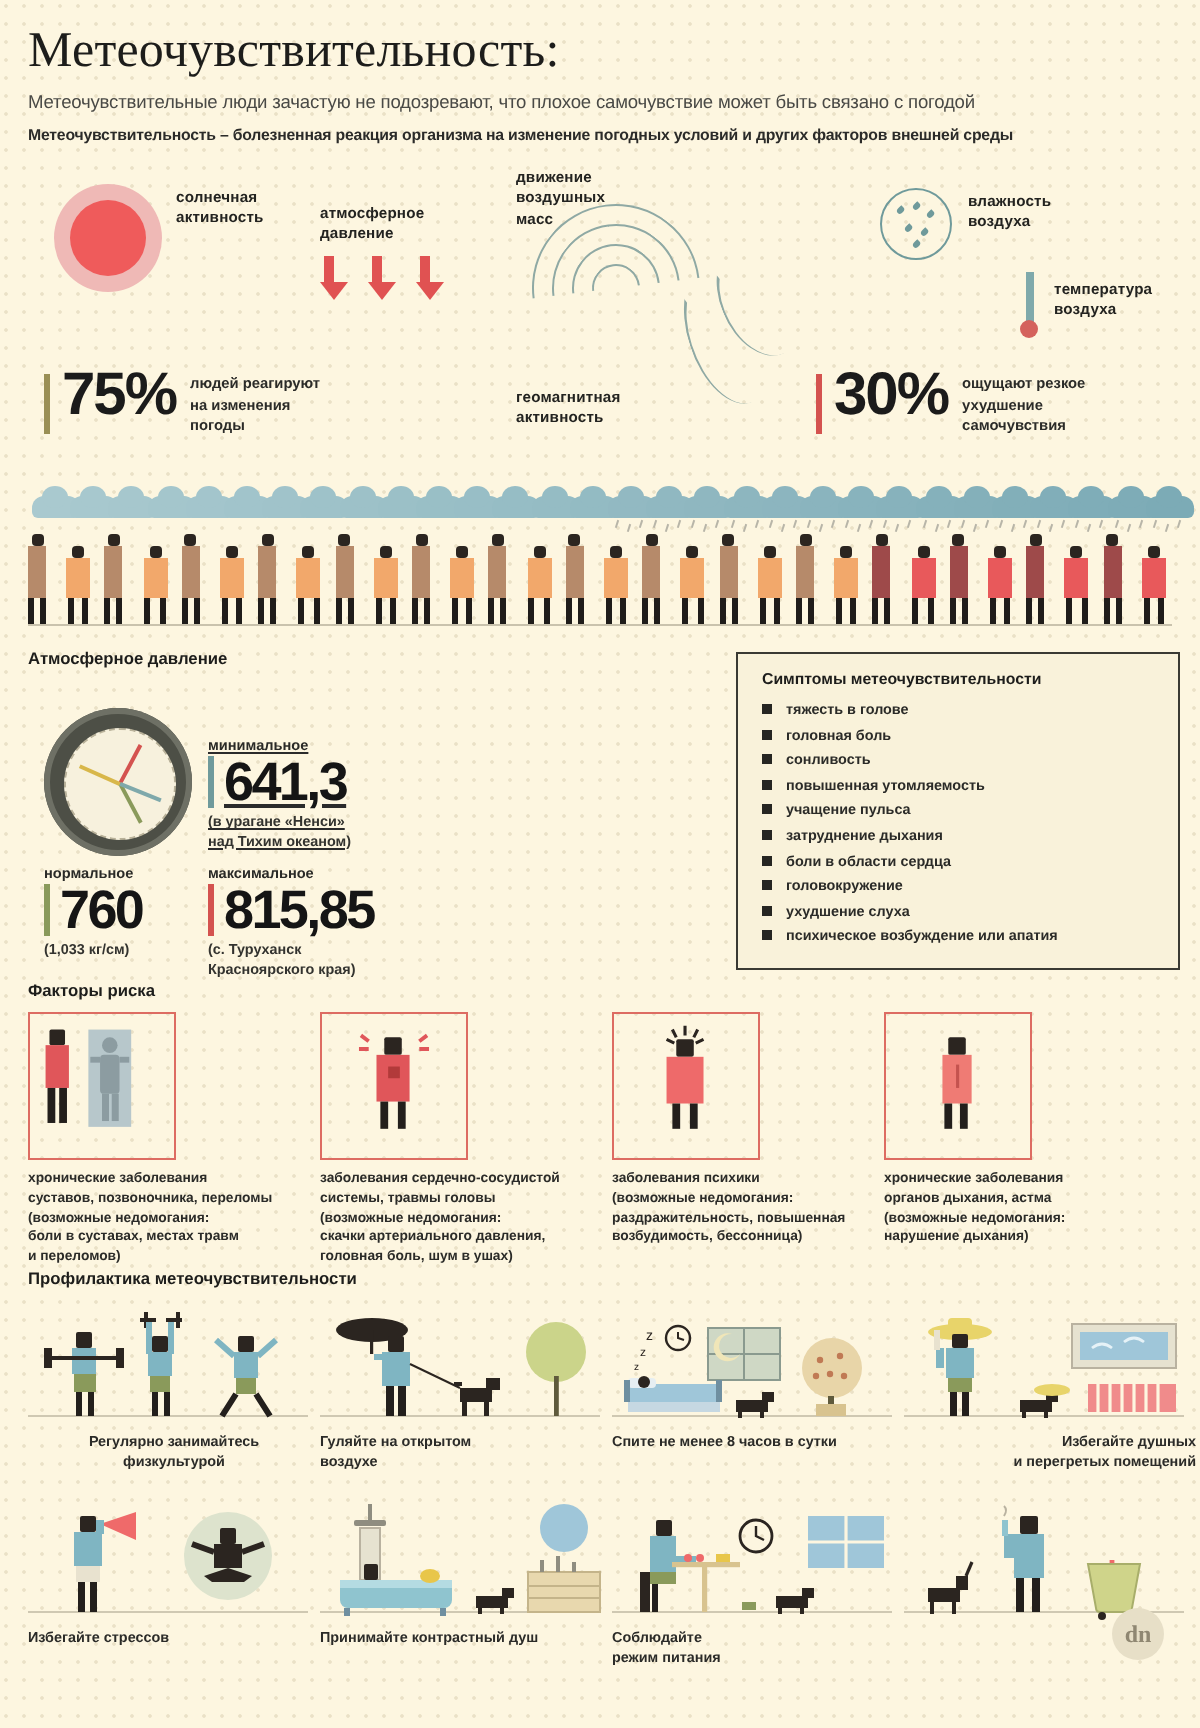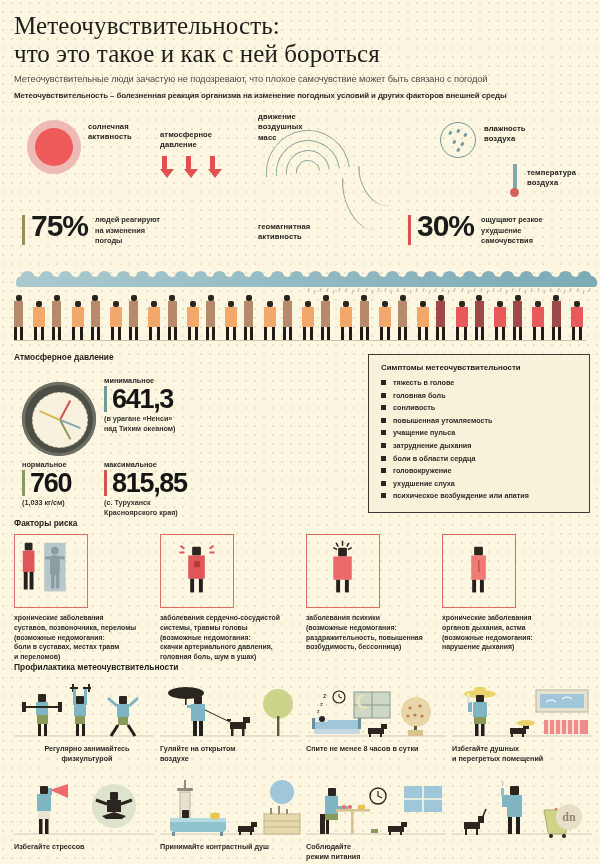--- a/index.html
+++ b/index.html
@@ -130,21 +130,20 @@
     align-items:center;justify-content:center;font-family:"Liberation Serif",serif;}
 </style>
 </head>
 <body>
 
 <div class="page">
 
   <div class="hdr">
     <div class="h1">
       <span>Метеочувствительность:</span>
-      <span class="l2">что это такое и как с ней бороться</span>
     </div>
     <div class="sub">Метеочувствительные люди зачастую не подозревают, что плохое самочувствие может быть связано с погодой</div>
     <div class="deck">Метеочувствительность – болезненная реакция организма на изменение погодных условий и других факторов внешней среды</div>
   </div>
 
   <div class="factors">
 
     <div class="sun-outer"></div>
     <div class="sun-inner"></div>
     <div class="lbl" style="left:88px;top:18px;">
@@ -550,21 +549,21 @@
 
     <div class="baro">
       <div class="baro-face">
         <div class="needle" style="transform:translate(-50%,-100%) rotate(28deg);background:#d4534f;"></div>
         <div class="needle" style="transform:translate(-50%,-100%) rotate(152deg);background:#8a9a5b;"></div>
         <div class="needle" style="transform:translate(-50%,-100%) rotate(-66deg);background:#d8b74a;"></div>
         <div class="needle" style="transform:translate(-50%,-100%) rotate(112deg);background:#7fa9ab;"></div>
       </div>
     </div>
 
-    <div class="pnum" style="left:104px;top:8px;">
+    <div class="pnum" style="left:104px;top:28px;text-decoration:underline;">
       <div class="cap">минимальное</div>
       <div class="val">
         <div class="b" style="background:#6f9a9b;"></div>
         <div class="v">641,3</div>
       </div>
       <div class="note">
         <span>(в урагане «Ненси»</span><br><span>над Тихим океаном)</span>
       </div>
     </div>
 
@@ -830,21 +829,21 @@
           <circle cx="102" cy="38" r="1.6" fill="#c07a54"></circle>
           <rect x="108" y="48" width="3" height="6" fill="#5f5a3c"></rect>
           <rect x="102" y="52" width="15" height="6" fill="#d8c38f"></rect>
         </svg>
       </div>
       <div class="ptxt">
         <span>Спите не менее 8 часов в сутки</span>
       </div>
     </div>
 
-    <div class="pcell" style="left:452px;top:0;">
+    <div class="pcell" style="left:452px;top:0;text-align:right;">
       <div class="scene">
         <svg viewBox="0 0 146 66" width="146" height="66">
           <line x1="0" y1="58" x2="140" y2="58" stroke="#cfc8b2" stroke-width="1"></line>
           <ellipse cx="28" cy="16" rx="16" ry="4" fill="#e8d46a"></ellipse>
           <rect x="22" y="9" width="12" height="7" rx="2" fill="#e8d46a"></rect>
           <rect x="24" y="17" width="8" height="7" rx="1" fill="#2b2520"></rect>
           <rect x="21" y="24" width="14" height="15" fill="#7fb5c2"></rect>
           <rect x="22" y="39" width="12" height="7" fill="#8a9a5b"></rect>
           <rect x="23" y="46" width="3.5" height="12" fill="#231f1c"></rect>
           <rect x="29" y="46" width="3.5" height="12" fill="#231f1c"></rect>

